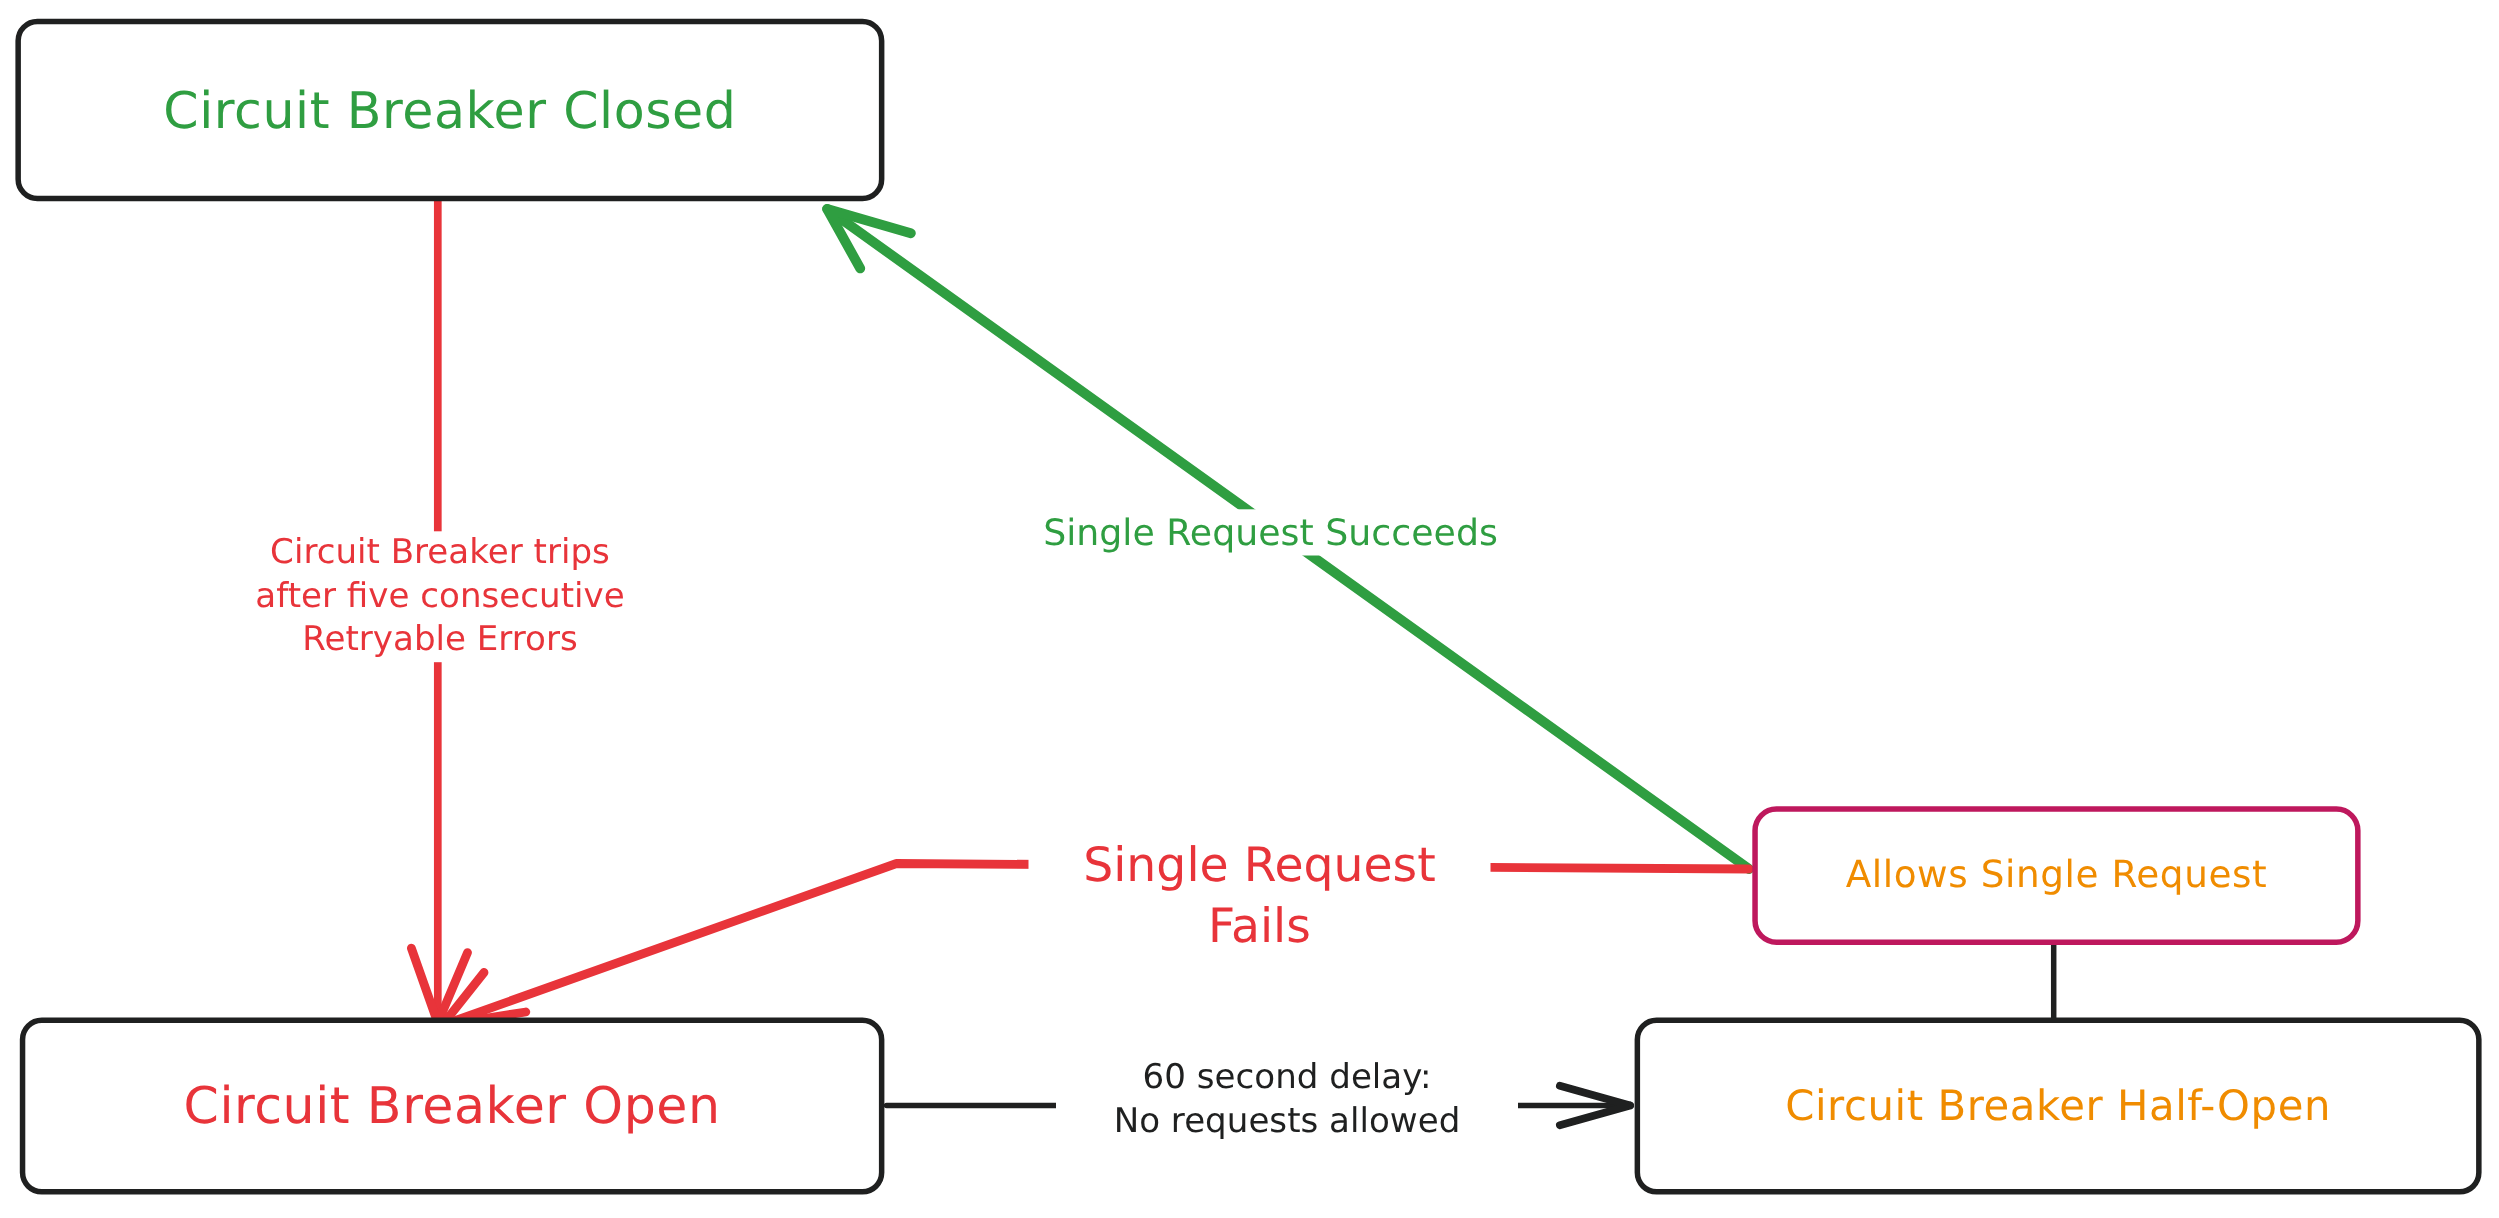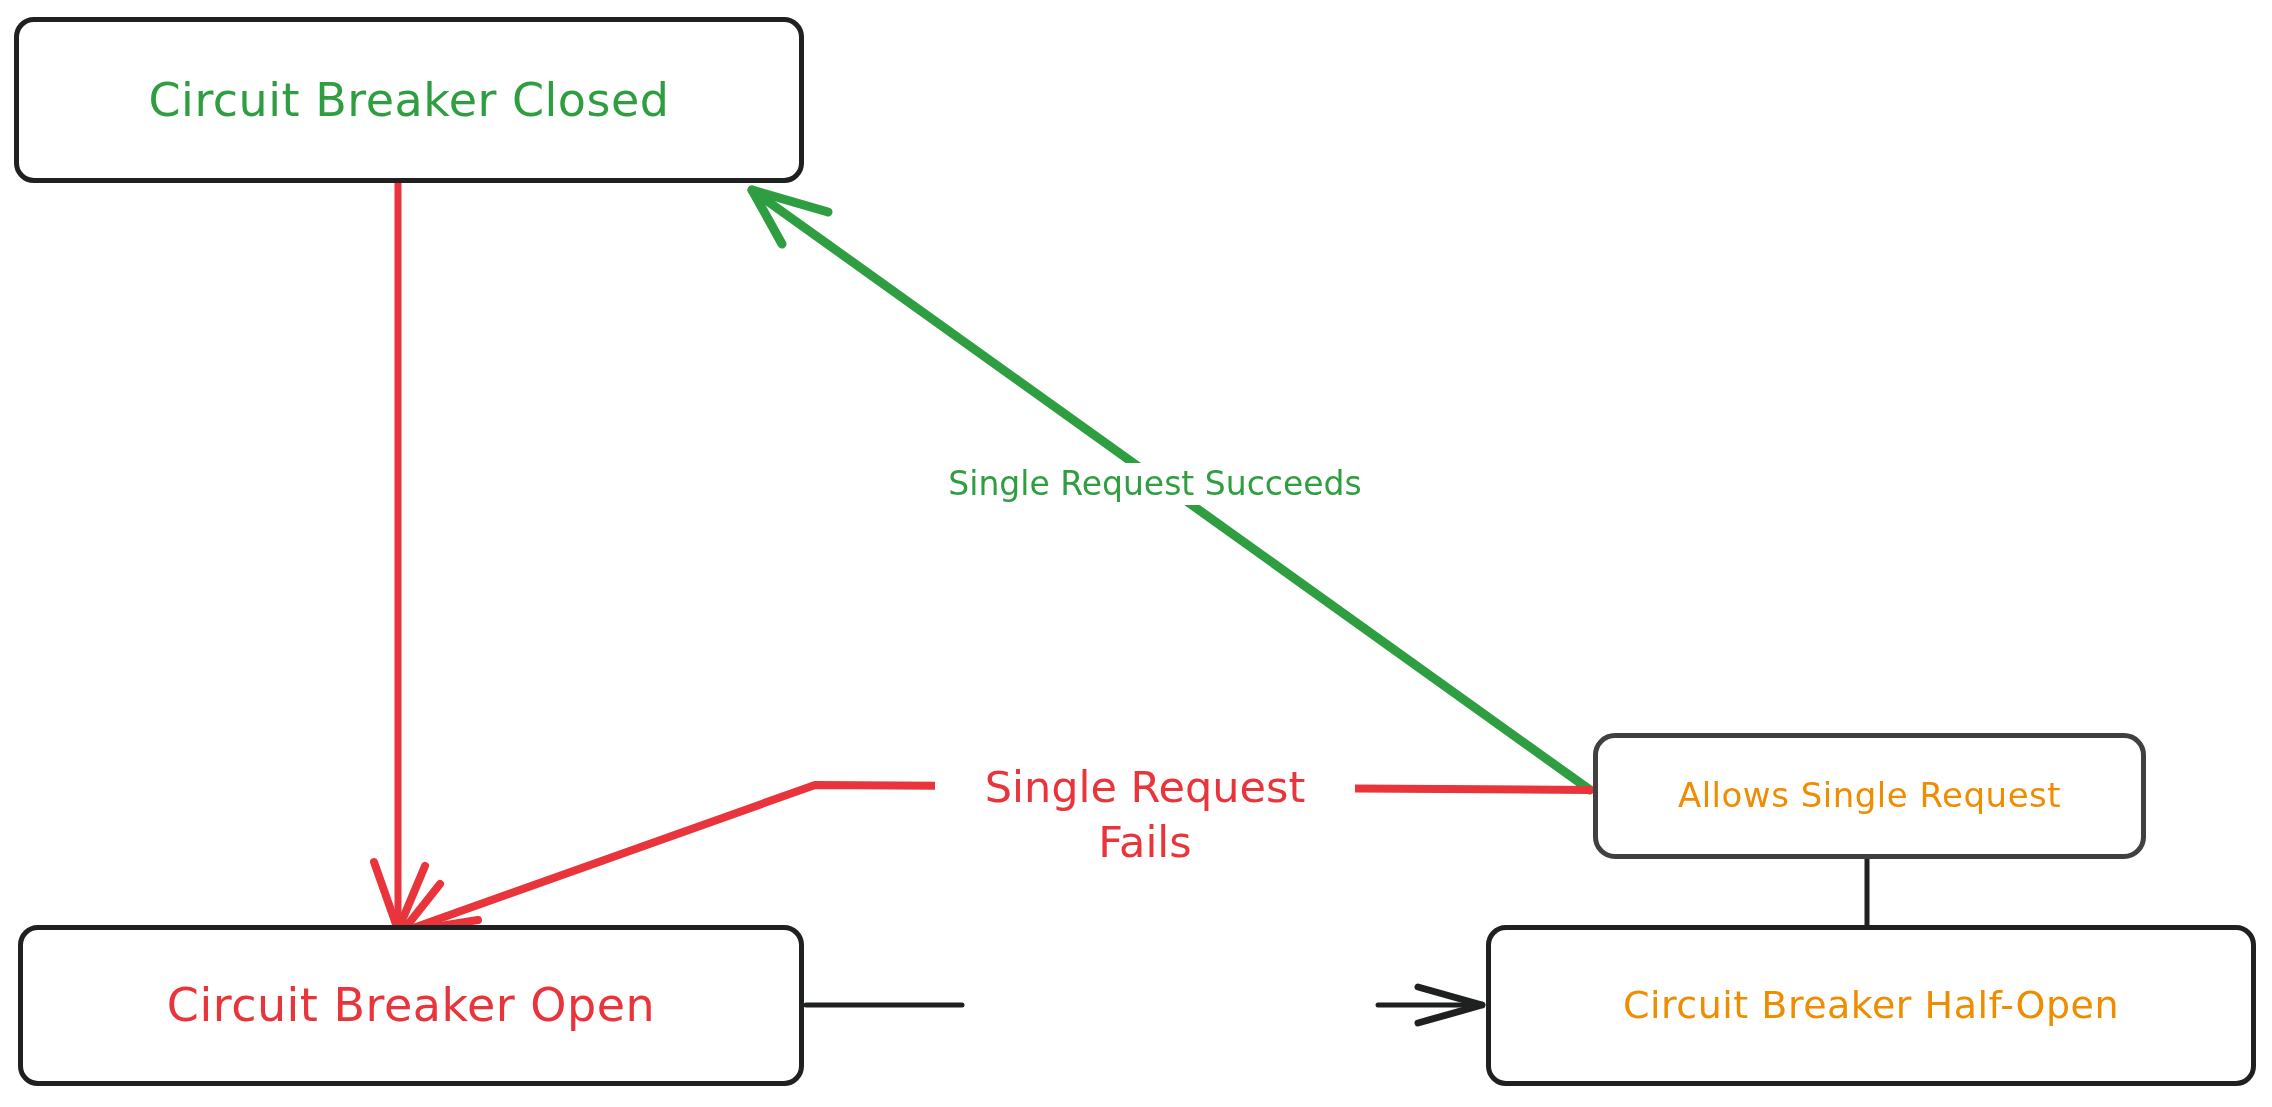--- a/index.html
+++ b/index.html
@@ -32,21 +32,21 @@
     border-radius: 20px;
     display: flex;
     align-items: center;
     justify-content: center;
     text-align: center;
   }
   .node-black {
     border: 5px solid #1f2020;
   }
   .node-orange {
-    border: 5px solid #404040;
+    border: 5px solid #be185d;
     border-radius: 22px;
   }
   .node-label {
     font-family: "DejaVu Sans", sans-serif;
     font-weight: 400;
     letter-spacing: 0.5px;
     line-height: 1.1;
     white-space: nowrap;
   }
   .lbl-green   { color: #2f9e41; }
@@ -134,19 +134,24 @@
   </div>
 
   <div class="node node-black" id="node-halfopen">
     <span class="node-label lbl-orange">Circuit Breaker Half-Open</span>
   </div>
 
   <div class="node node-orange" id="node-allows">
     <span class="node-label lbl-orange">Allows Single Request</span>
   </div>
 
+  <div class="edge-label red" id="label-trips">Circuit Breaker trips
+after five consecutive
+Retryable Errors</div>
 
   <div class="edge-label green" id="label-succeeds">Single Request Succeeds</div>
 
   <div class="edge-label red" id="label-fails">Single Request Fails</div>
 
+  <div class="edge-label black" id="label-delay">60 second delay:
+No requests allowed</div>
 
 </div>
 
 </body></html>

